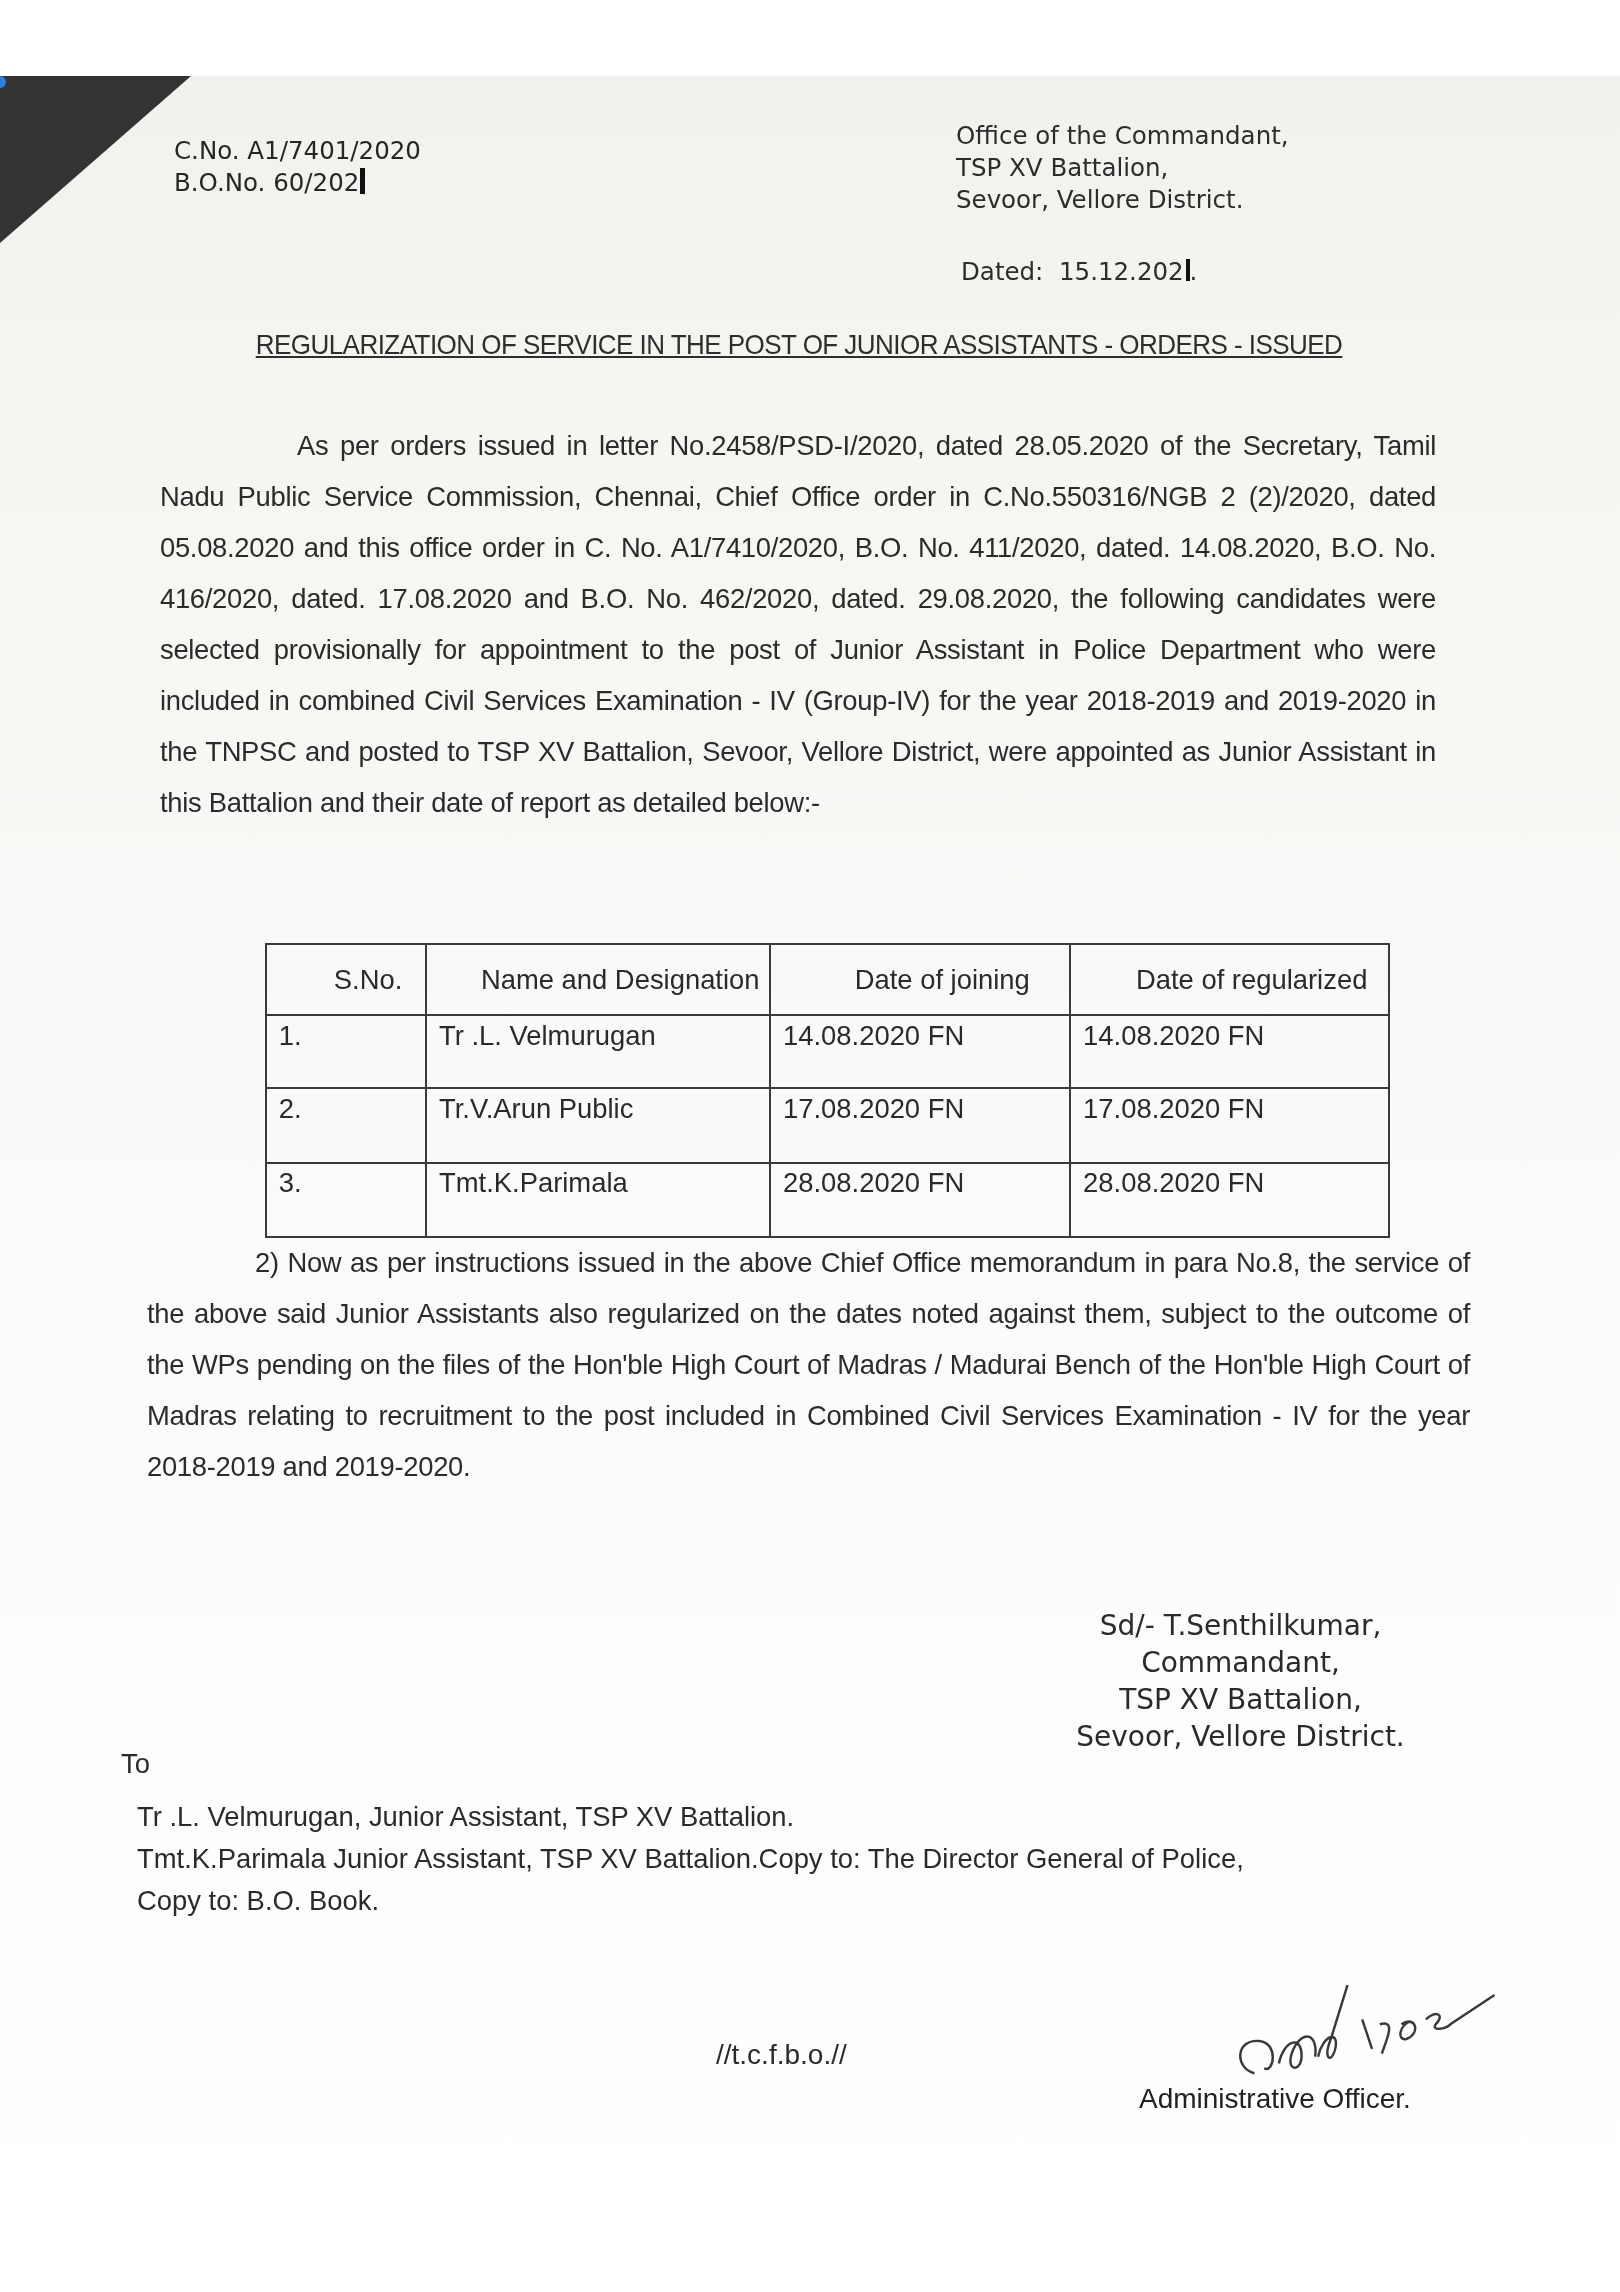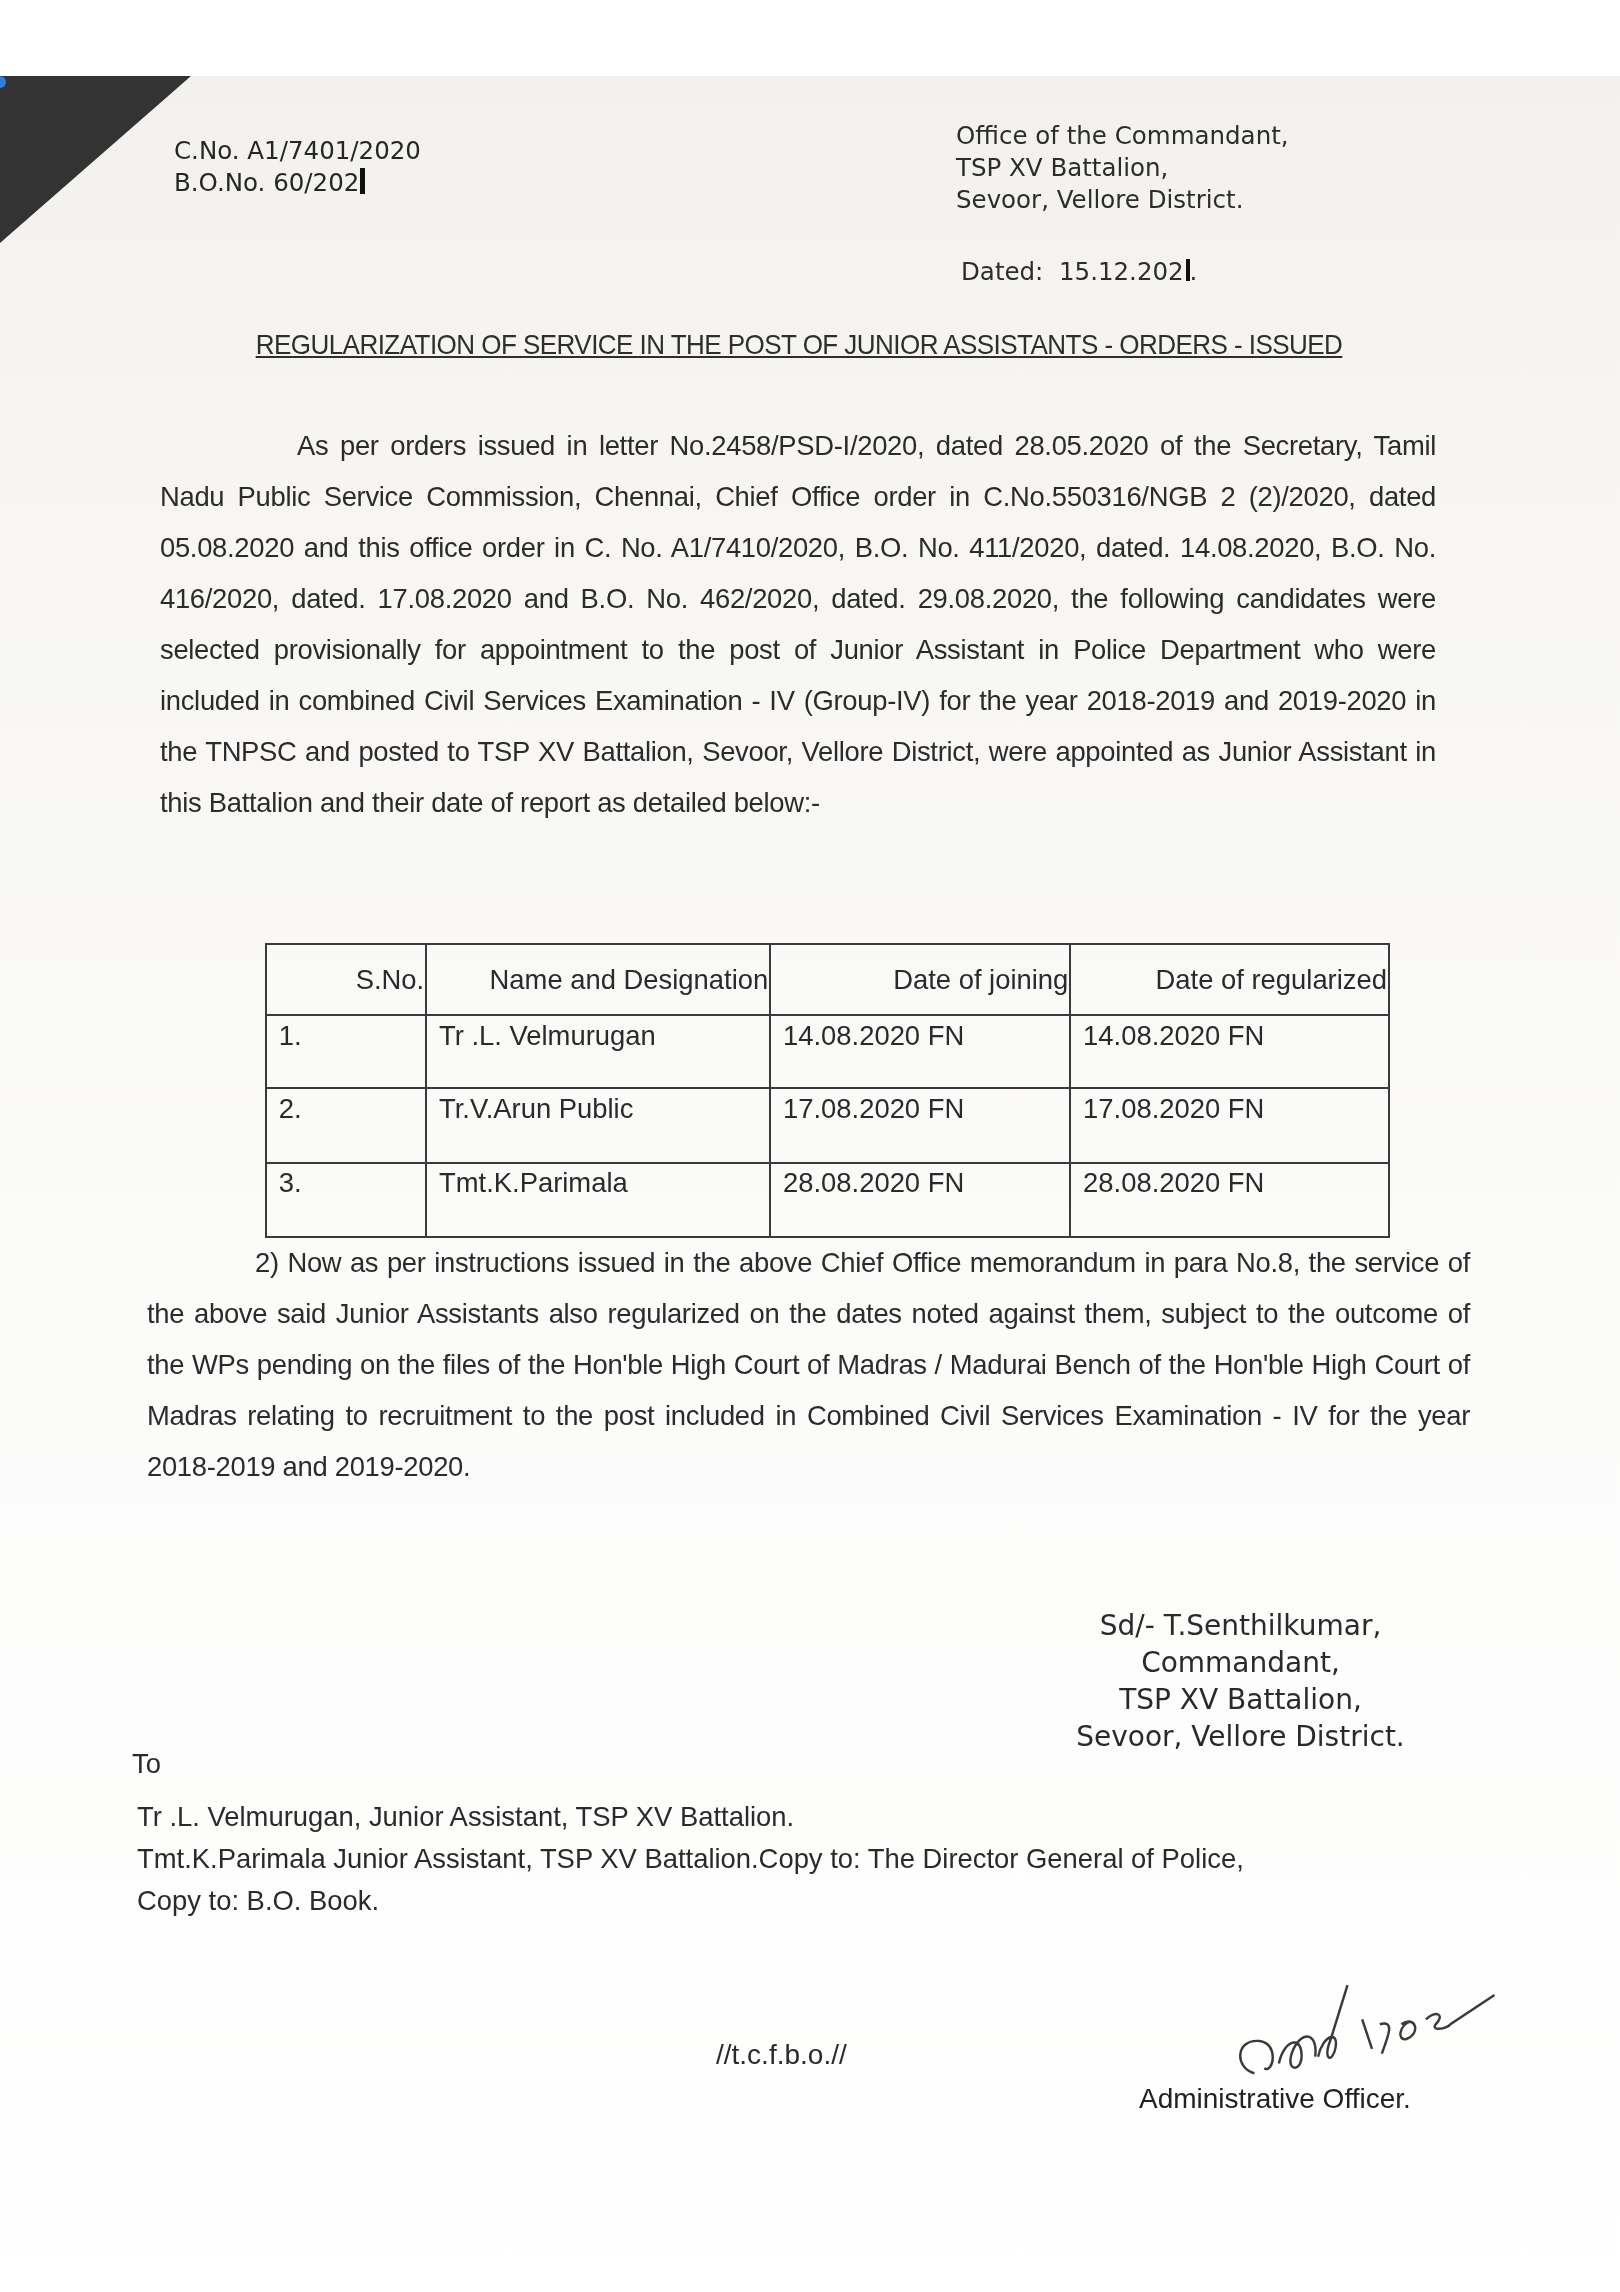--- a/index.html
+++ b/index.html
@@ -42,27 +42,27 @@
     letter-spacing: -0.3px;
   }
   .p1 { left: 160px; top: 420px; width: 1276px; text-indent: 137px; }
   .p2 { left: 147px; top: 1237px; width: 1323px; text-indent: 108px; }
 
   table.reg {
     position: absolute; left: 265px; top: 943px; width: 1125px;
     border-collapse: collapse; font-size: 27.4px; color: #2a2a2a;
   }
   table.reg th, table.reg td { border: 2px solid #3a3a3a; vertical-align: top; }
-  table.reg th { font-weight: normal; text-align: right; vertical-align: middle; height: 67px; line-height: 33px; padding-left: 45px; }
+  table.reg th { font-weight: normal; text-align: center; vertical-align: middle; height: 67px; line-height: 33px; padding-left: 45px; }
   table.reg td { padding: 3.9px 11.8px; height: 65px; }
   table.reg tr.r1 td { height: 63px; }
   .c1 { width: 123px; } .c2 { width: 328px; } .c3 { width: 286px; } .c4 { width: 304px; }
 
   .sign { left: 1059px; top: 1607px; font-size: 28px; line-height: 37px; text-align: center; width: 363px; color: #2a2a2a; }
-  .to { left: 132px; top: 1748px; font-size: 27.4px; color: #2a2a2a; }
+  .to { left: 121px; top: 1748px; font-size: 27.4px; color: #2a2a2a; }
   .addr { left: 137px; top: 1796px; font-size: 27.4px; line-height: 42px; color: #2a2a2a; width: 1392px; }
   .addr div { white-space: nowrap; }
   .tcfbo { left: 716px; top: 2039px; font-size: 28px; color: #2a2a2a; }
   .ao { left: 1139px; top: 2083px; font-size: 28px; color: #222; }
   .sig-svg { position: absolute; left: 1225px; top: 1980px; }
 </style>
 </head>
 <body>
 
 <div class="page"></div>

